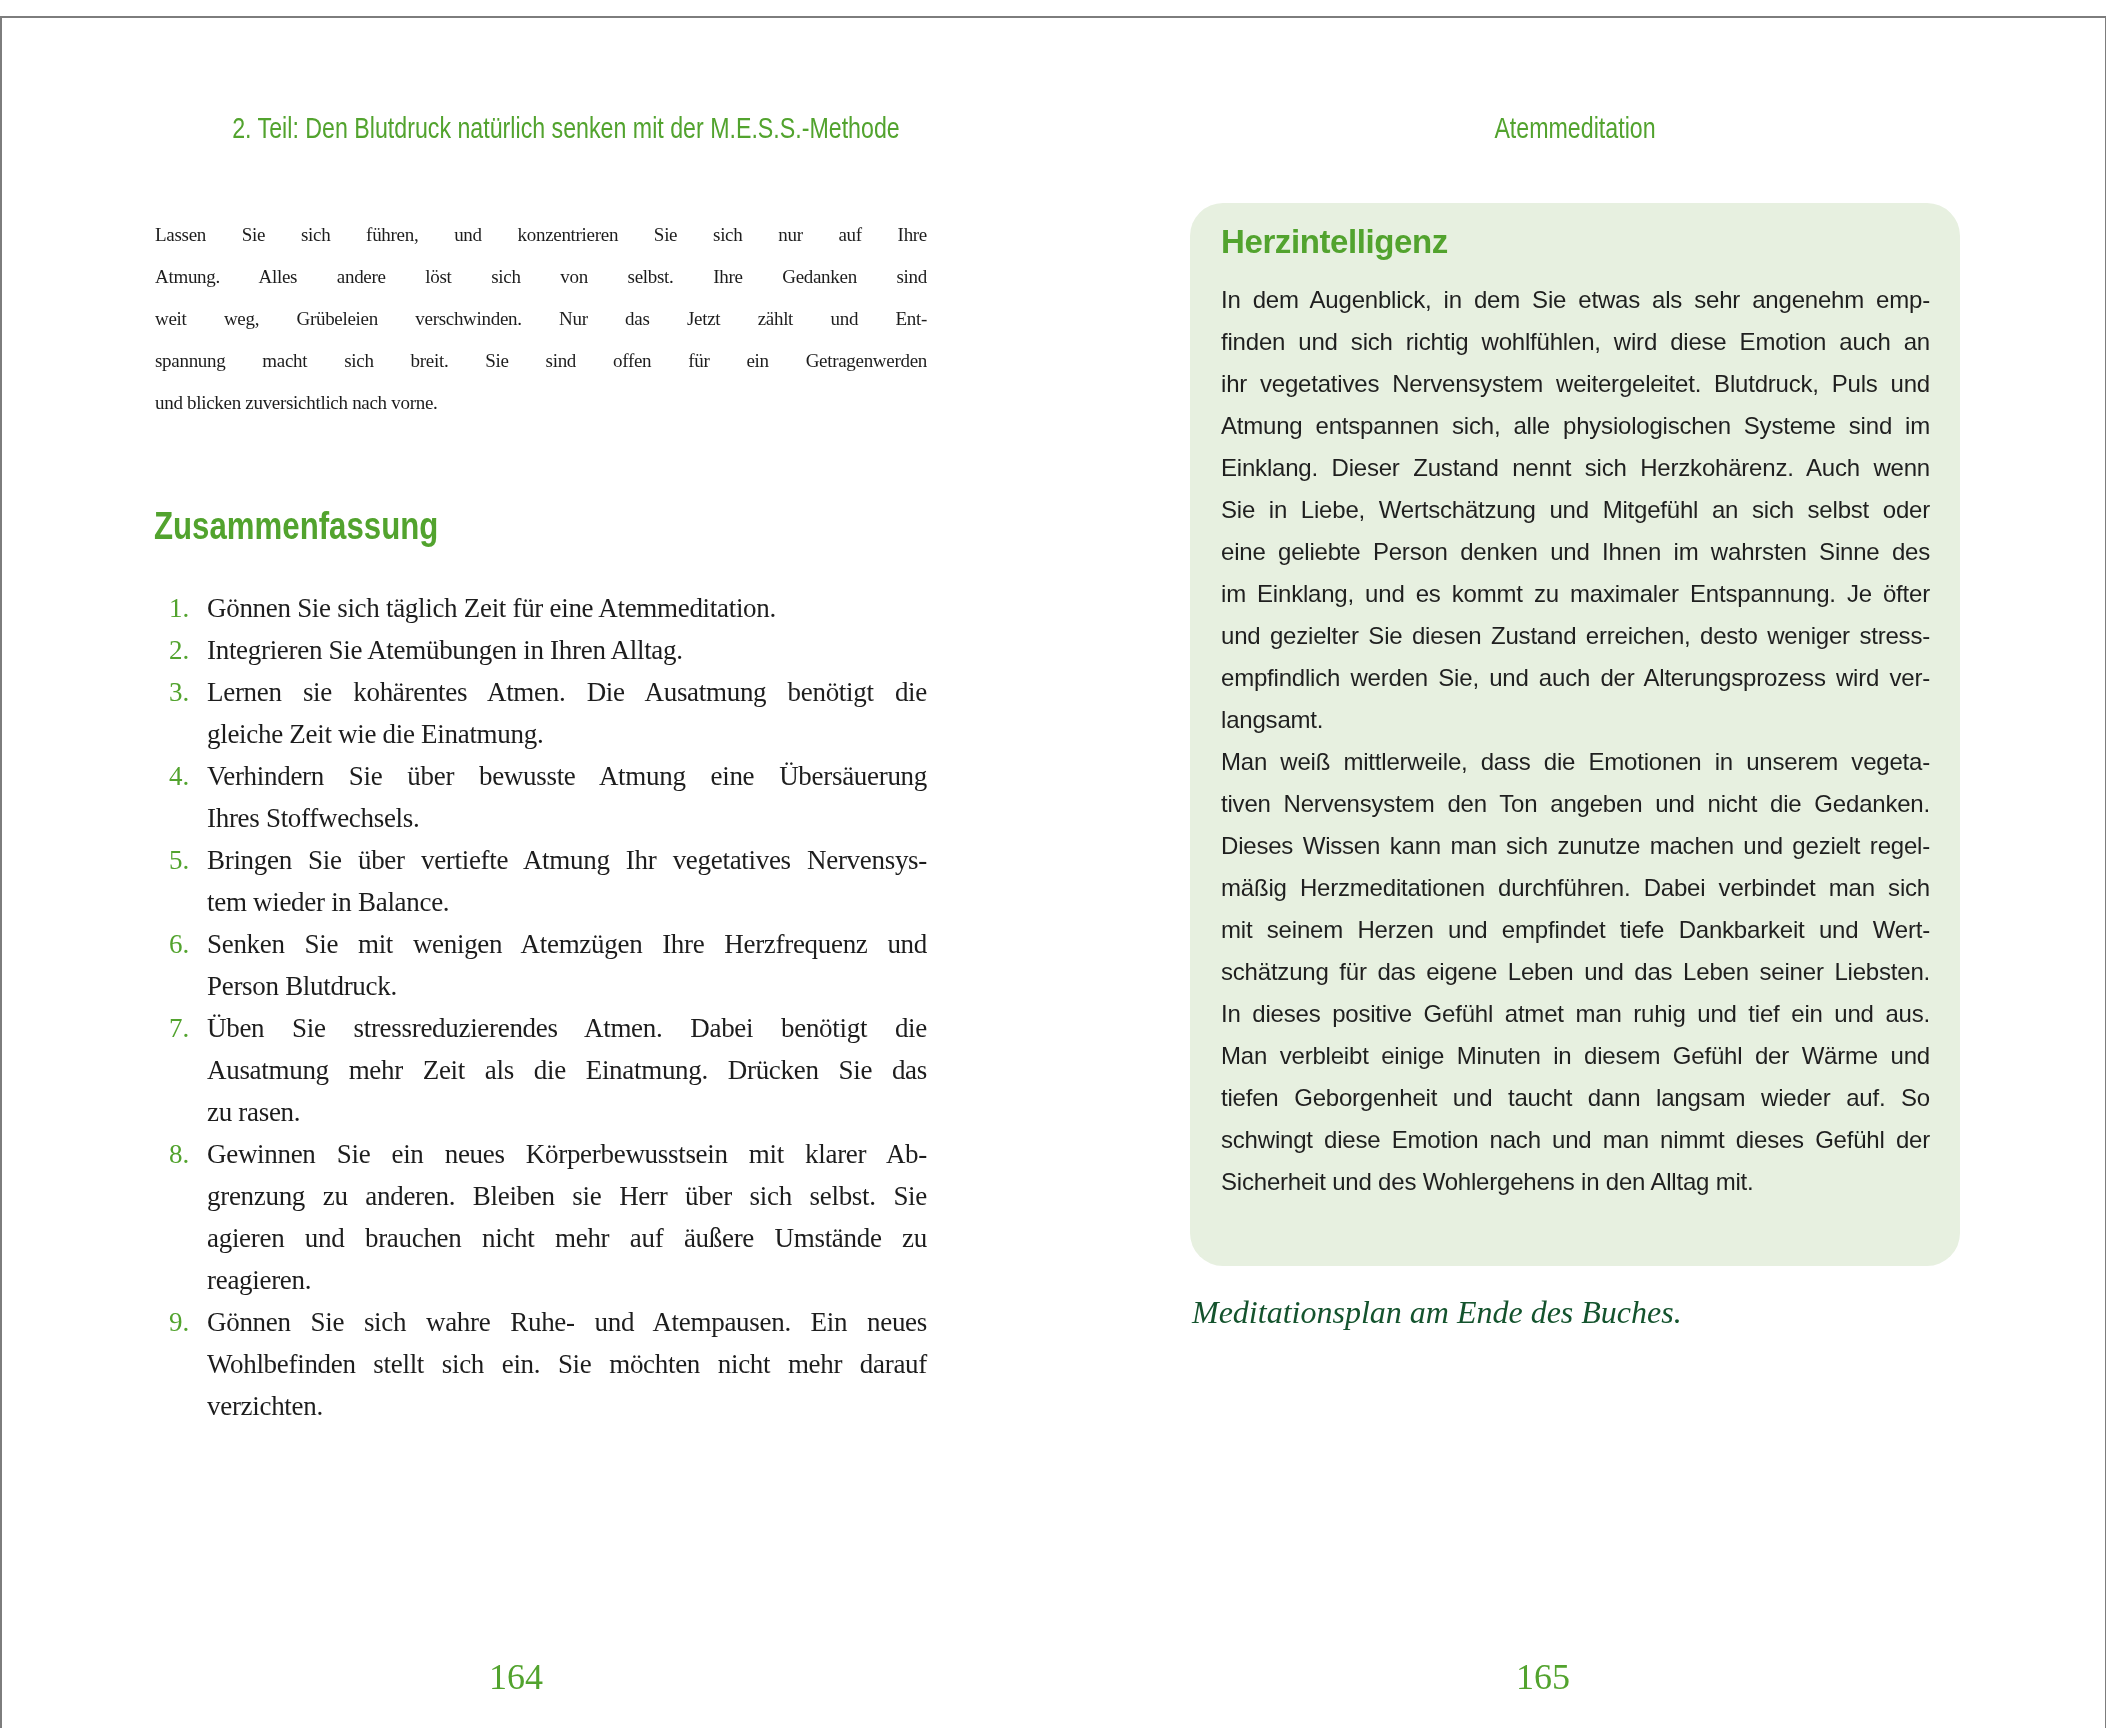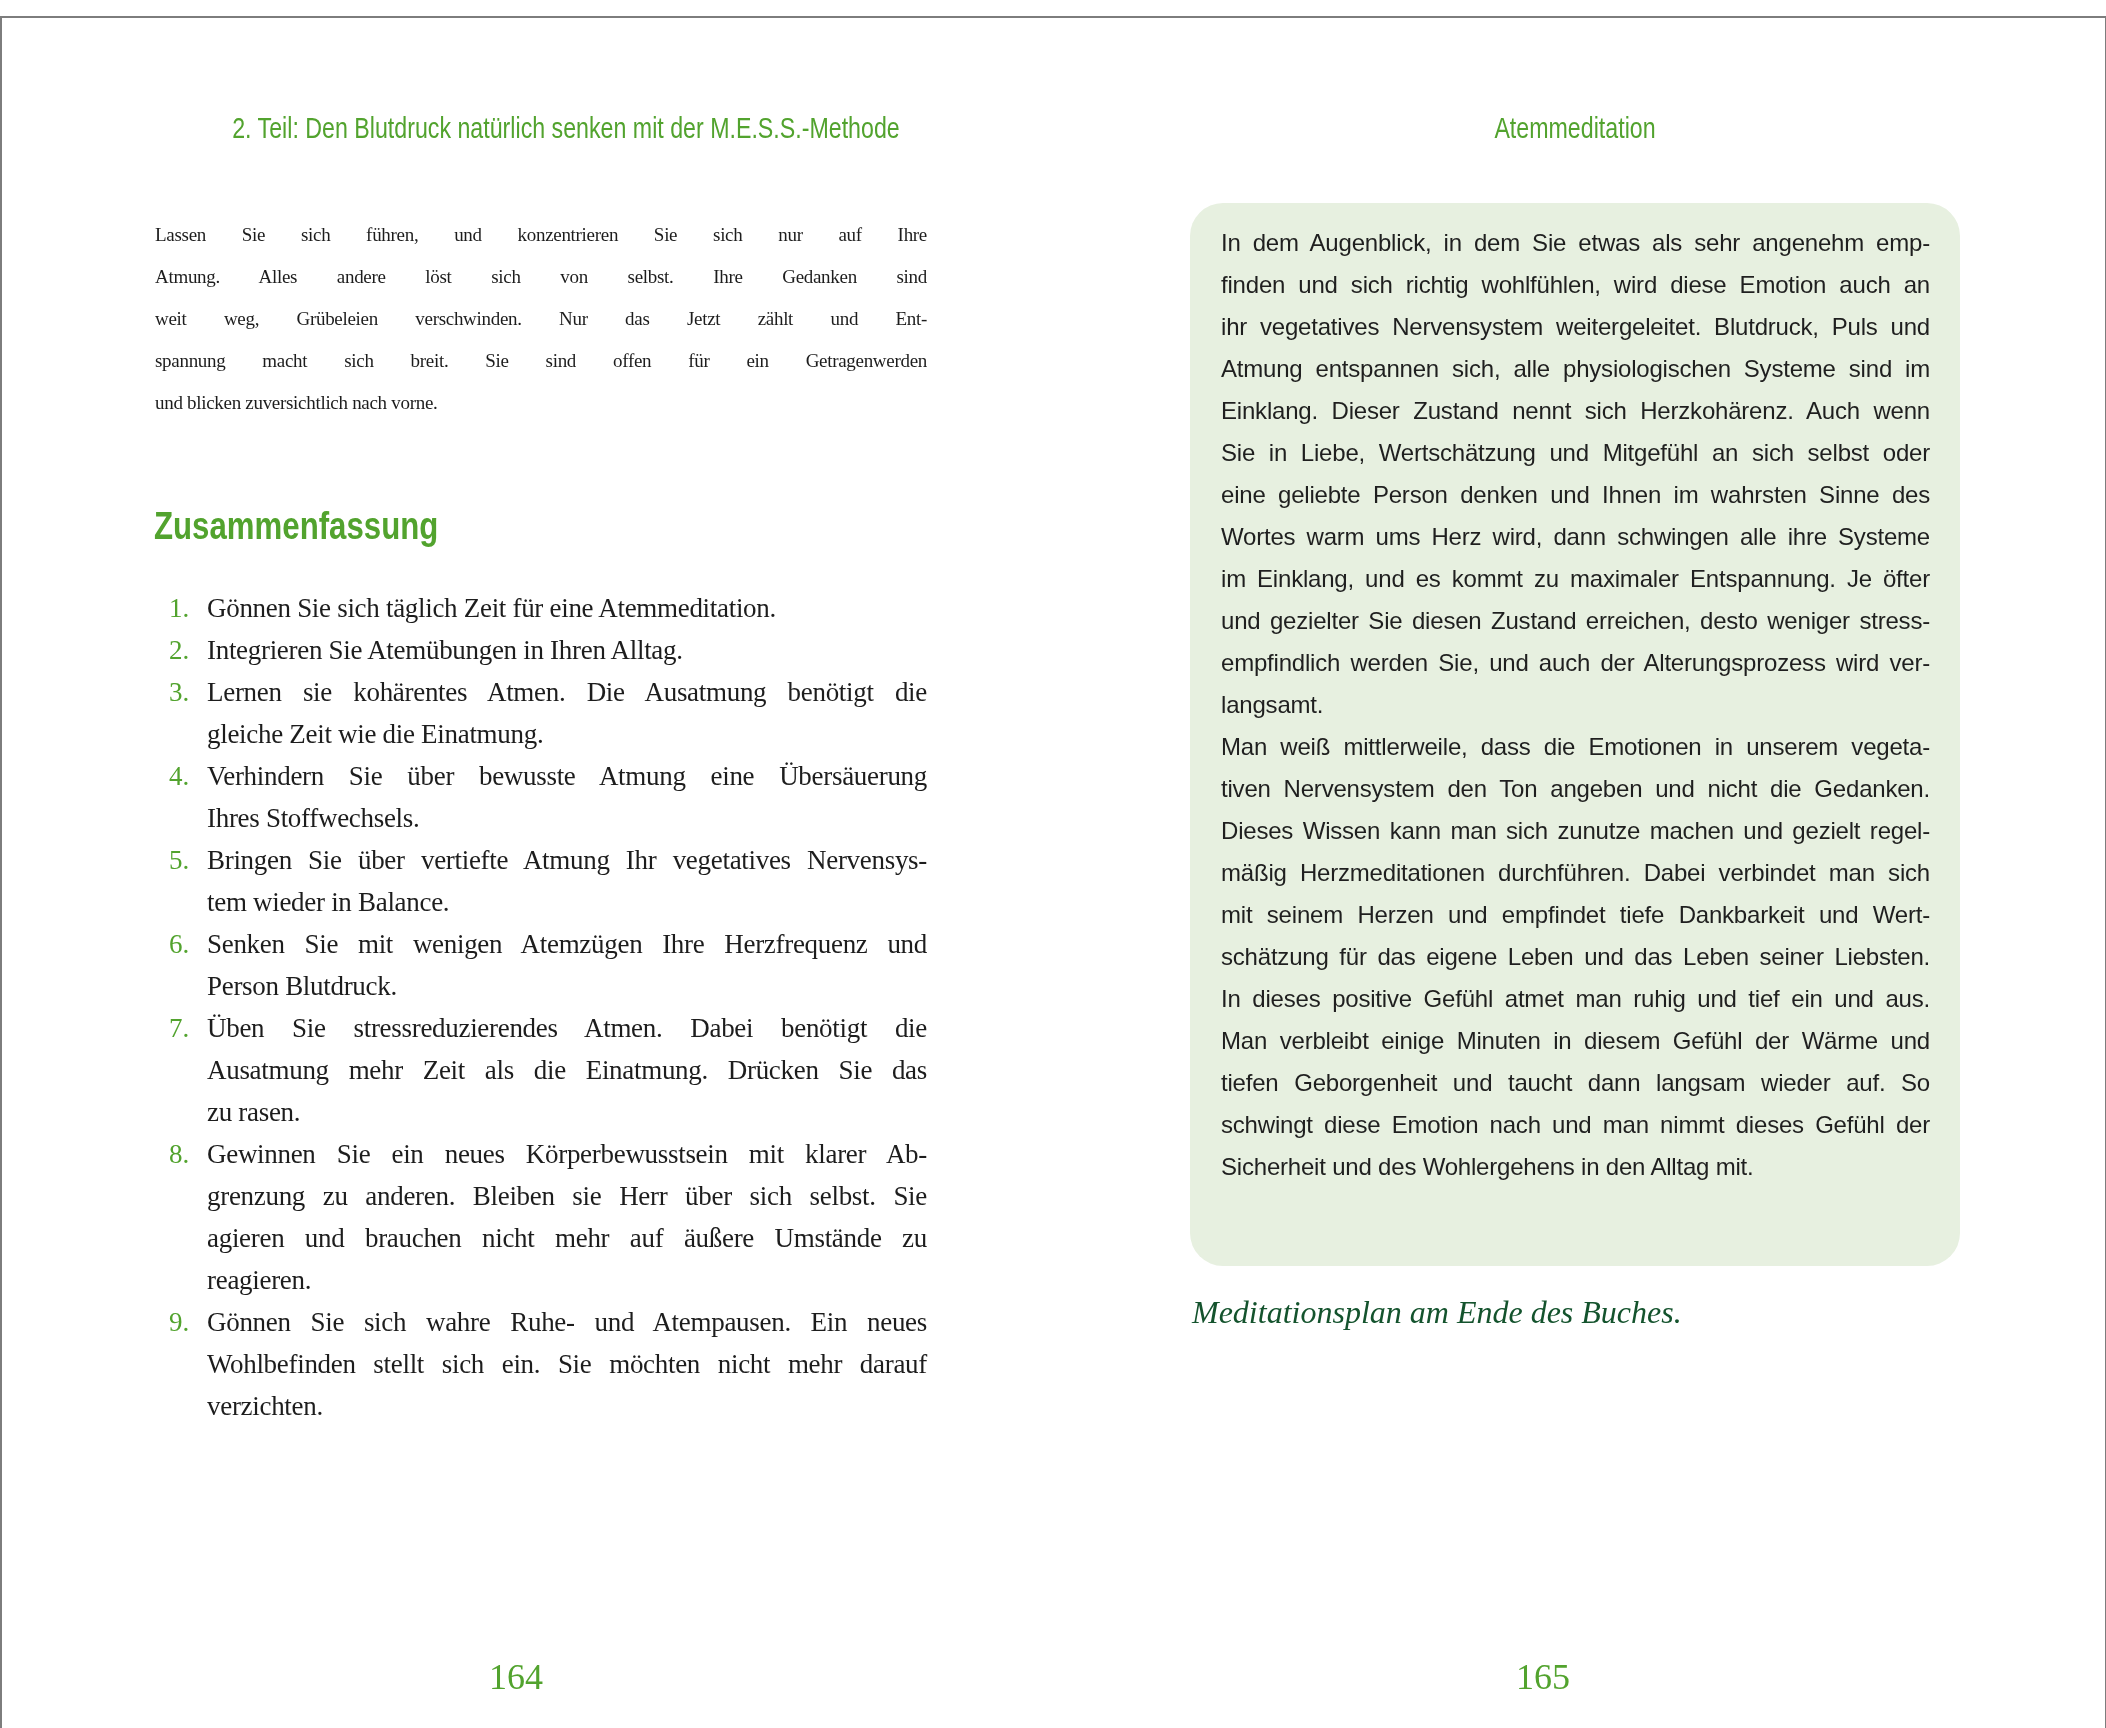--- a/index.html
+++ b/index.html
@@ -140,30 +140,30 @@
         </div>
       </div>
 
     <div class="folio left">164</div>
   </div>
 
   <div>
     <div class="running-head right">Atemmeditation</div>
 
     <div class="infobox">
+      <h3 class="box-heading">Herzintelligenz</h3>
       <div class="box-body">
           <div class="para">
             <div class="jline">In dem Augenblick, in dem Sie etwas als sehr angenehm emp-</div>
             <div class="jline">finden und sich richtig wohlfühlen, wird diese Emotion auch an</div>
             <div class="jline">ihr vegetatives Nervensystem weitergeleitet. Blutdruck, Puls und</div>
             <div class="jline">Atmung entspannen sich, alle physiologischen Systeme sind im</div>
             <div class="jline">Einklang. Dieser Zustand nennt sich Herzkohärenz. Auch wenn</div>
             <div class="jline">Sie in Liebe, Wertschätzung und Mitgefühl an sich selbst oder</div>
             <div class="jline">eine geliebte Person denken und Ihnen im wahrsten Sinne des</div>
-            <div class="jline">Wortes warm ums Herz wird, dann schwingen alle ihre Systeme</div>
             <div class="jline">im Einklang, und es kommt zu maximaler Entspannung. Je öfter</div>
             <div class="jline">und gezielter Sie diesen Zustand erreichen, desto weniger stress-</div>
             <div class="jline">empfindlich werden Sie, und auch der Alterungsprozess wird ver-</div>
             <div class="jline last">langsamt.</div>
           </div>
           <div class="para">
             <div class="jline">Man weiß mittlerweile, dass die Emotionen in unserem vegeta-</div>
             <div class="jline">tiven Nervensystem den Ton angeben und nicht die Gedanken.</div>
             <div class="jline">Dieses Wissen kann man sich zunutze machen und gezielt regel-</div>
             <div class="jline">mäßig Herzmeditationen durchführen. Dabei verbindet man sich</div>

